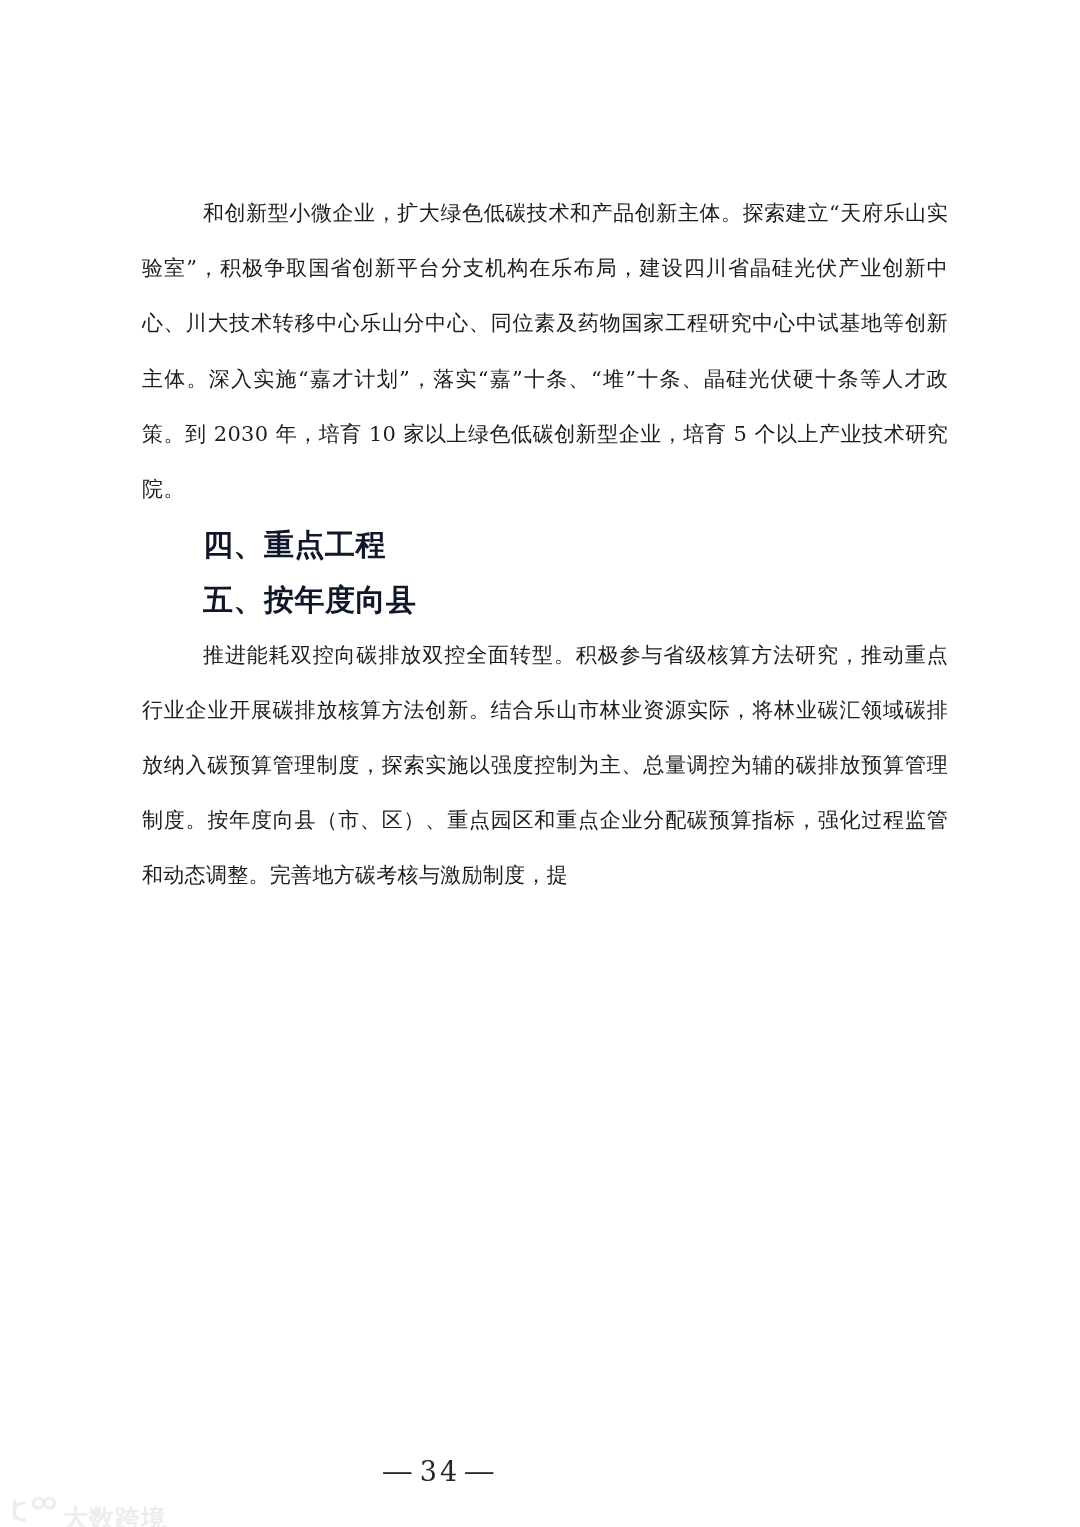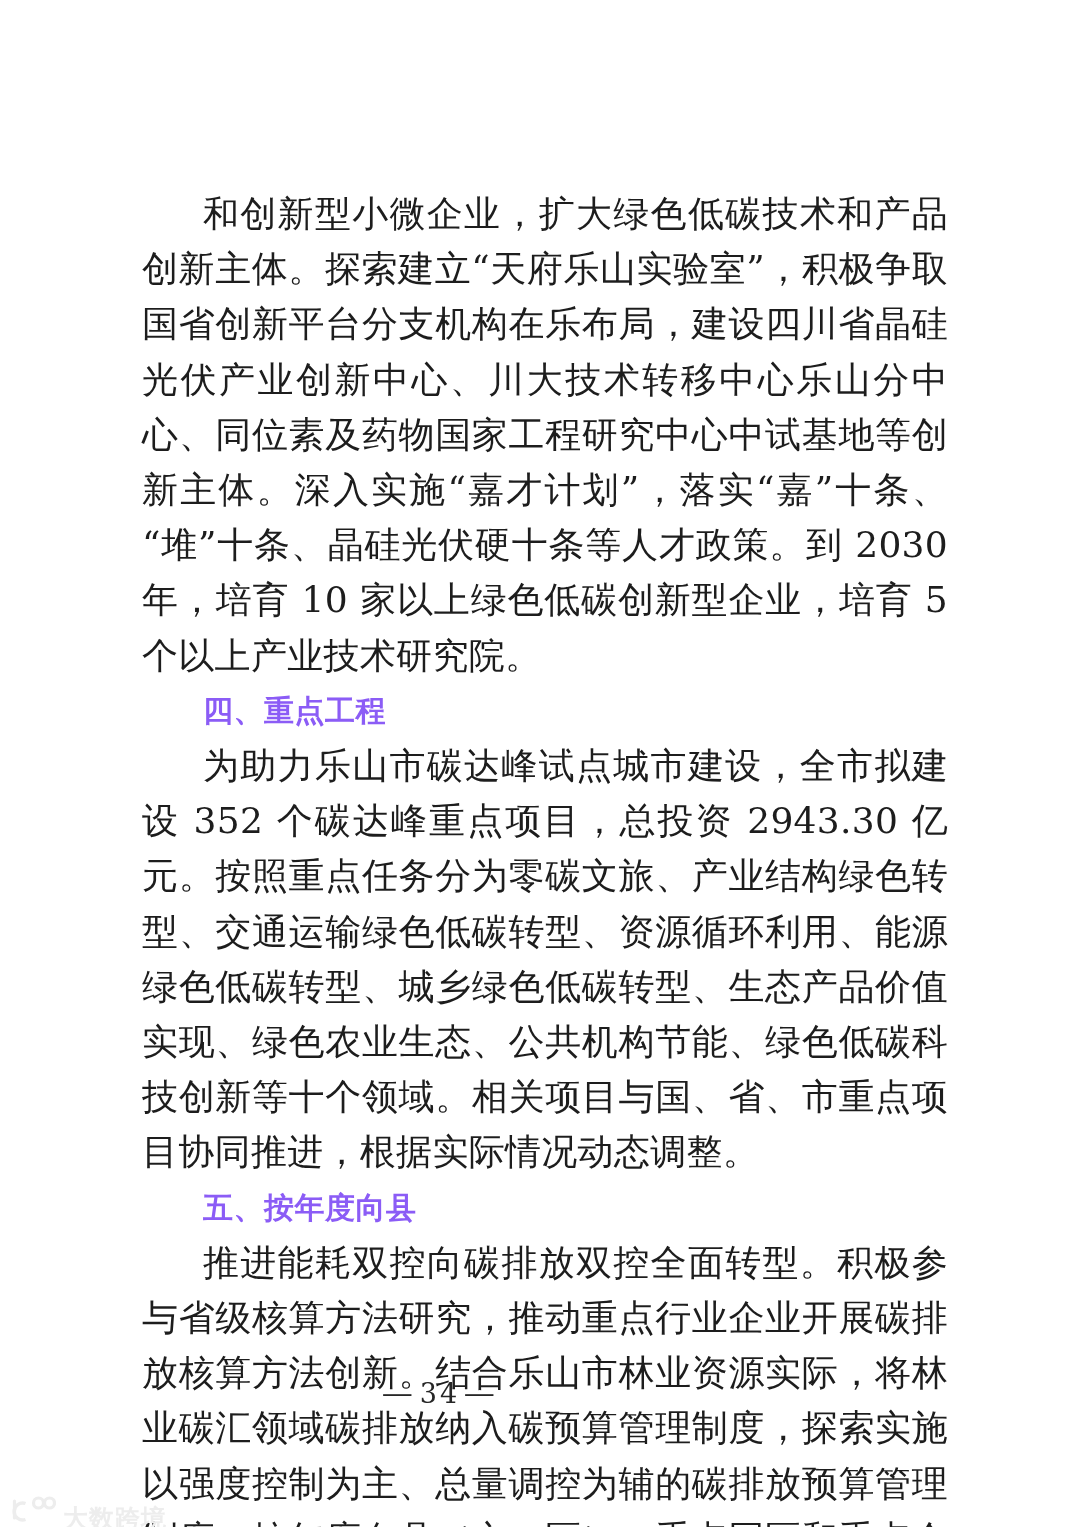--- a/index.html
+++ b/index.html
@@ -29,53 +29,53 @@
   #text-column {
     position: absolute;
     left: 142px;
     top: 186px;
     width: 806px;
   }
 
   
   .para {
     font-family: "DejaVu Serif", "Liberation Serif", serif;
-    font-size: 36px;
+    font-size: 21px;
     line-height: 55.2px;
     color: #1d1d1d;
     text-align: justify;
     text-align-last: left;
     text-justify: inter-character;
     letter-spacing: 0.3px;
     margin: 0;
     word-break: break-all;
     font-weight: 400;
   }
   .para.indent {
     text-indent: 61px;
   }
 
   
   .heading {
     font-family: "DejaVu Sans", "Liberation Sans", sans-serif;
     font-size: 30px;
     line-height: 55.2px;
     font-weight: 700;
-    color: #8b5cf6;
+    color: #0f172a;
     margin: 0;
     padding-left: 61px;
     letter-spacing: 0.5px;
     white-space: nowrap;
   }
 
   
   #page-footer {
     position: absolute;
     left: 0;
-    top: 1378px;
+    top: 1456px;
     width: 880px;
     text-align: center;
     font-family: "DejaVu Serif", "Liberation Serif", serif;
     font-size: 27px;
     color: #262626;
     letter-spacing: 3px;
     box-sizing: border-box;
   }
   #page-footer .dash {
     display: inline-block;
@@ -114,21 +114,20 @@
 <body>
 
 <div id="page-sheet">
 
   <div id="text-column">
 
     <p class="para indent">和创新型小微企业，扩大绿色低碳技术和产品创新主体。探索建立“天府乐山实验室”，积极争取国省创新平台分支机构在乐布局，建设四川省晶硅光伏产业创新中心、川大技术转移中心乐山分中心、同位素及药物国家工程研究中心中试基地等创新主体。深入实施“嘉才计划”，落实“嘉”十条、“堆”十条、晶硅光伏硬十条等人才政策。到 2030 年，培育 10 家以上绿色低碳创新型企业，培育 5 个以上产业技术研究院。</p>
 
     <h2 class="heading">四、重点工程</h2>
 
-    <p class="para indent">为助力乐山市碳达峰试点城市建设，全市拟建设 352 个碳达峰重点项目，总投资 2943.30 亿元。按照重点任务分为零碳文旅、产业结构绿色转型、交通运输绿色低碳转型、资源循环利用、能源绿色低碳转型、城乡绿色低碳转型、生态产品价值实现、绿色农业生态、公共机构节能、绿色低碳科技创新等十个领域。相关项目与国、省、市重点项目协同推进，根据实际情况动态调整。</p>
 
     <h2 class="heading">五、按年度向县</h2>
 
 
     <p class="para indent">推进能耗双控向碳排放双控全面转型。积极参与省级核算方法研究，推动重点行业企业开展碳排放核算方法创新。结合乐山市林业资源实际，将林业碳汇领域碳排放纳入碳预算管理制度，探索实施以强度控制为主、总量调控为辅的碳排放预算管理制度。按年度向县（市、区）、重点园区和重点企业分配碳预算指标，强化过程监管和动态调整。完善地方碳考核与激励制度，提</p>
 
   </div>
 
   <div id="page-footer">
     <span class="dash">—</span><span>34</span><span class="dash">—</span>

